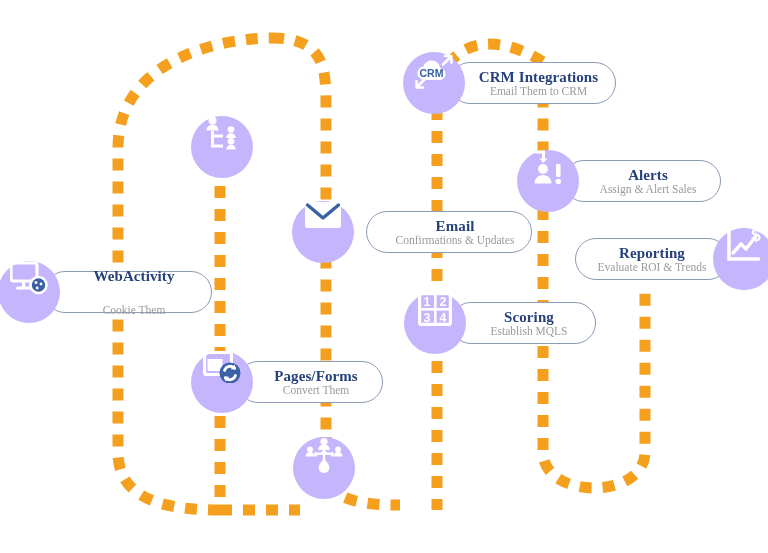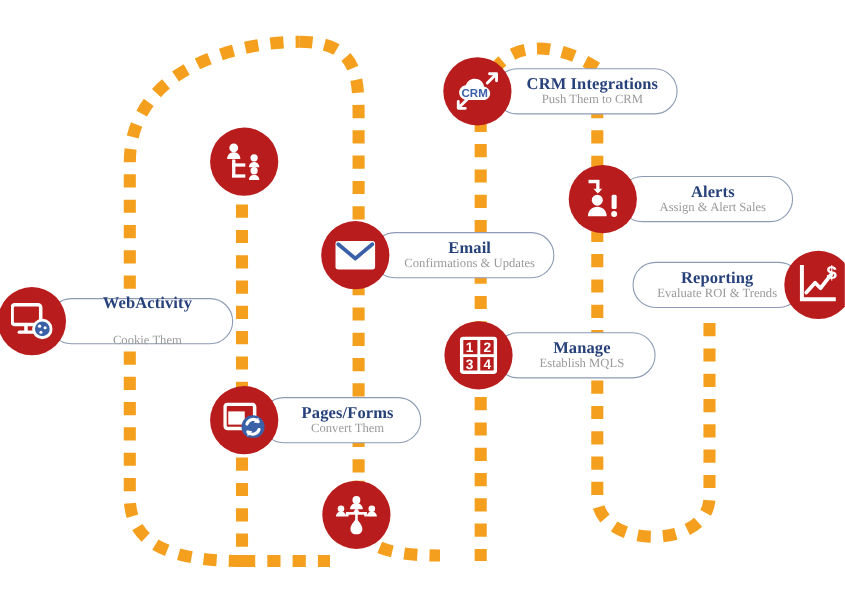--- a/index.html
+++ b/index.html
@@ -11,22 +11,22 @@
 
   
   #pathlayer{position:absolute;left:0;top:0;width:768px;height:553px;z-index:1;}
 
   
   .node{position:absolute;display:flex;align-items:center;z-index:3;}
   .node.rtl{flex-direction:row-reverse;}
 
   .bubble{
     width:62px;height:62px;border-radius:50%;
-    background:#b91c1c;flex:0 0 62px;
-    display:flex;align-items:center;justify-content:center;
+    background:#c4b5fd;flex:0 0 62px;
+    display:flex;justify-content:center;
     position:relative;z-index:5;
   }
   .bubble svg{display:block;}
 
   .capsule{
     height:42px;border:1px solid #8d9bb5;border-radius:21px;background:#ffffff;
     display:flex;flex-direction:column;align-items:center;justify-content:center;
     box-sizing:border-box;position:relative;z-index:4;
     padding:0 16px;
     font-family:Liberation Serif, serif;
@@ -42,21 +42,21 @@
     font-size:11.5px;color:#9a9a9a;line-height:13px;white-space:nowrap;
   }
 
   
   #n-webactivity{left:-2px;  top:261px;}
   #n-webactivity .capsule{width:168px;gap:20px;}
 
   #n-contacts{left:191px; top:116px;}
   #n-contacts .capsule{width:148px;}
 
-  #n-email{left:292px; top:201px;}
+  #n-email{left:292px; top:201px;gap:28px;}
   #n-email .capsule{width:166px;}
 
   #n-crm{left:403px; top:52px;}
   #n-crm .capsule{width:167px;}
 
   #n-alerts{left:517px; top:150px;}
   #n-alerts .capsule{width:158px;}
 
   #n-reporting{left:575px; top:228px;}
   #n-reporting .capsule{width:154px;}
@@ -147,21 +147,21 @@
     <div class="bubble">
       <svg width="44" height="40" viewBox="0 0 44 40">
         <path d="M13 28c-4.4 0-7.6-3-7.6-6.8 0-3.4 2.6-6.2 6-6.7 1.1-3.6 4.4-6 8.2-6 4.4 0 8.1 3.2 8.6 7.4 3.1.4 5.4 2.9 5.4 6 0 3.4-2.9 6.1-6.6 6.1z" fill="#fff"></path>
         <text x="19.5" y="25" font-family="Liberation Sans, sans-serif" font-size="10.5" font-weight="bold" fill="#3a60a8" text-anchor="middle">CRM</text>
         <path d="M31 12.5 L39 4.5 M33 4 L39.4 4 L39.4 10.5" fill="none" stroke="#fff" stroke-width="2.6" stroke-linecap="round" stroke-linejoin="round"></path>
         <path d="M13 27 L5 35 M11 35.5 L4.6 35.5 L4.6 29.2" fill="none" stroke="#fff" stroke-width="2.6" stroke-linecap="round" stroke-linejoin="round"></path>
       </svg>
     </div>
     <div class="capsule">
       <div class="ttl">CRM Integrations</div>
-      <div class="sub">Push Them to CRM</div>
+      <div class="sub">Email Them to CRM</div>
     </div>
   </div>
 
   <div class="node" id="n-alerts">
     <div class="bubble">
       <svg width="36" height="36" viewBox="0 0 36 36">
         <path d="M6.5 2 L13.5 2 L13.5 10" fill="none" stroke="#fff" stroke-width="3" stroke-linecap="square"></path>
         <path d="M9.5 8.5 L13.5 13 L17.5 8.5" fill="#fff"></path>
         <circle cx="13" cy="19" r="5" fill="#fff"></circle>
         <path d="M4.5 33.5c0-5 3.8-8.5 8.5-8.5s8.5 3.5 8.5 8.5z" fill="#fff"></path>
@@ -196,21 +196,21 @@
         <rect x="1.6" y="1.6" width="30.8" height="30.8" rx="2" fill="none" stroke="#fff" stroke-width="3.2"></rect>
         <rect x="16" y="1.6" width="2.6" height="30.8" fill="#fff"></rect>
         <rect x="1.6" y="16" width="30.8" height="2.6" fill="#fff"></rect>
         <text x="9" y="14.4" font-family="Liberation Sans, sans-serif" font-size="12.5" font-weight="bold" fill="#fff" text-anchor="middle">1</text>
         <text x="25" y="14.4" font-family="Liberation Sans, sans-serif" font-size="12.5" font-weight="bold" fill="#fff" text-anchor="middle">2</text>
         <text x="9" y="29.5" font-family="Liberation Sans, sans-serif" font-size="12.5" font-weight="bold" fill="#fff" text-anchor="middle">3</text>
         <text x="25" y="29.5" font-family="Liberation Sans, sans-serif" font-size="12.5" font-weight="bold" fill="#fff" text-anchor="middle">4</text>
       </svg>
     </div>
     <div class="capsule">
-      <div class="ttl">Manage</div>
+      <div class="ttl">Scoring</div>
       <div class="sub">Establish MQLS</div>
     </div>
   </div>
 
   <div class="node" id="n-pages">
     <div class="bubble">
       <svg width="38" height="32" viewBox="0 0 38 32">
         <rect x="1.5" y="1.5" width="27" height="22" rx="2.5" fill="none" stroke="#fff" stroke-width="3.2"></rect>
         <rect x="4.5" y="8" width="15" height="12" fill="#fff"></rect>
         <circle cx="27" cy="22" r="10.5" fill="#3a60a8"></circle>

